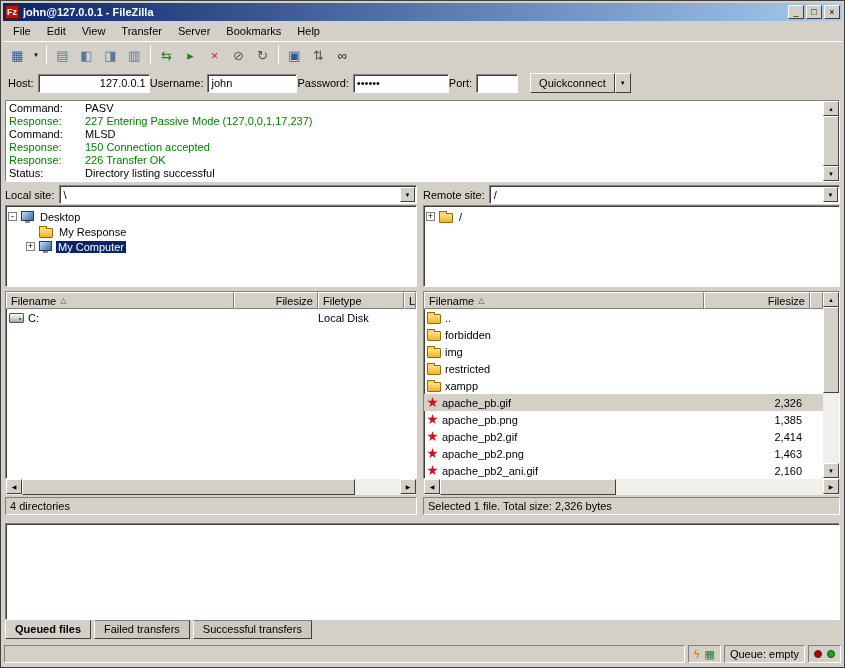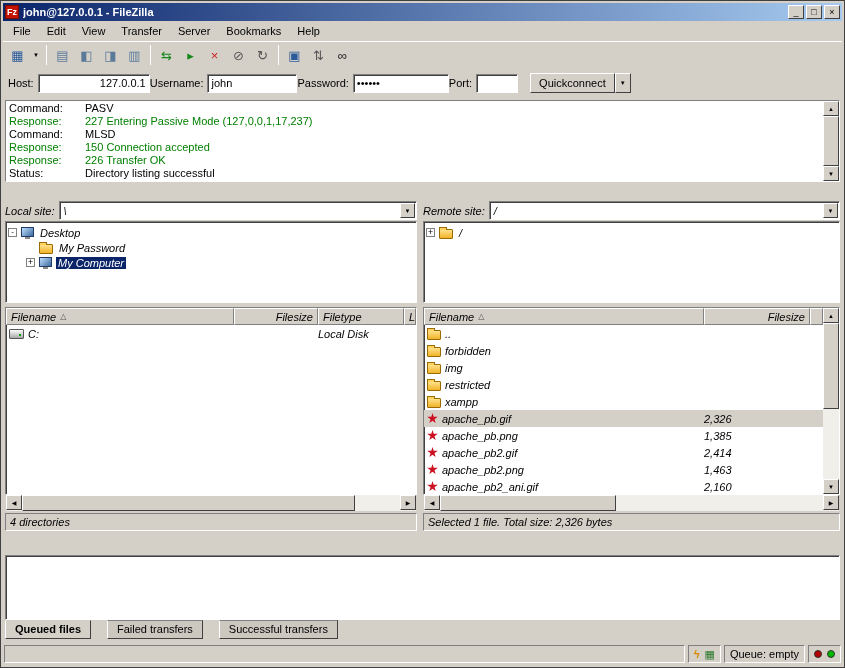--- a/index.html
+++ b/index.html
@@ -73,21 +73,21 @@
   .h100 { height:100%; } .h55 { height:55%; } .wide { width:88%; } .half { width:46%; }
 
   
   .log-wrap { height:82px; flex:none; margin:2px; display:flex; }
   .log-body { flex:1; background:#fff; padding:1px 3px; overflow:hidden; }
   .log-line { display:flex; height:13px; line-height:13px; white-space:nowrap; }
   .log-label { width:76px; flex:none; }
   .log-response { color:var(--log-response,#008000); }
 
   
-  .main-split { flex:none; display:flex; margin:16px 2px;font-style:italic; }
+  .main-split { flex:none; display:flex; margin:0 2px; }
   .pane { display:flex; flex-direction:column; }
   .pane.local { width:412px; flex:none; }
   .vsplit { width:6px; flex:none; }
   .pane.remote { flex:1; }
 
   .site-bar { height:21px; flex:none; display:flex; align-items:center; gap:4px; }
   .combo { flex:1; height:19px; display:flex; align-items:center; background:#fff;
     border:1px solid; border-color:#808080 #fff #fff #808080; box-shadow:inset 1px 1px 0 #404040; }
   .combo-text { flex:1; padding:0 4px; }
   .combo-btn { width:15px; height:15px; margin-right:1px; background:var(--chrome,#d4d0c8);
@@ -114,21 +114,21 @@
   .hcell { border:1px solid; border-color:#fff #808080 #808080 #fff; background:var(--chrome,#d4d0c8);
     padding:0 4px; display:flex; align-items:center; overflow:hidden; white-space:nowrap; }
   .hcell.right { justify-content:flex-end; }
   .sort { font-size:8px; color:#555; margin-left:4px; }
   .w228{width:228px;flex:none;} .w84{width:84px;flex:none;} .w86{width:86px;flex:none;}
   .w280{width:280px;flex:none;} .w106{width:106px;flex:none;} .fillc{flex:1;}
   .lv-rows { flex:1; overflow:hidden; }
   .frow { height:17px; display:flex; align-items:center; white-space:nowrap; }
   .frow.selected { background:var(--chrome,#d4d0c8); }
   .cname { display:flex; align-items:center; gap:4px; padding:0 3px; overflow:hidden; }
-  .csize { text-align:left; padding-right:8px; }
+  .csize { text-align:right; padding-right:8px; }
 
   
   .icon-folder { width:14px; height:10px; flex:none; position:relative; margin-top:2px;
     background:linear-gradient(var(--folder-yellow,#ffe08a),#f0b429); border:1px solid #9a6b00; border-radius:1px; }
   .icon-folder::before { content:""; position:absolute; top:-3px; left:-1px; width:6px; height:2px;
     background:#ffd35e; border:1px solid #9a6b00; border-bottom:none; }
   .icon-star { width:11px; height:11px; flex:none; background:var(--file-icon-red,#cc1122);
     clip-path:polygon(50% 0%,61% 35%,98% 35%,68% 57%,79% 91%,50% 70%,21% 91%,32% 57%,2% 35%,39% 35%); }
   .icon-drive { width:15px; height:10px; flex:none; background:linear-gradient(#fdfdfd,#a8a8a8);
     border:1px solid #555; border-radius:1px; position:relative; }
@@ -144,21 +144,21 @@
   .qsplit { height:8px; flex:none; }
 
   
   .queue-box { flex:1; margin:0 2px; display:flex; flex-direction:column; background:#fff;
     border:1px solid; border-color:#808080 #fff #fff #808080; box-shadow:inset 1px 1px 0 #404040; }
   .qw170{width:170px;flex:none;} .qw48{width:48px;flex:none;} .qw249{width:249px;flex:none;}
   .qw71{width:71px;flex:none;} .qw60{width:60px;flex:none;} .qw156{width:156px;flex:none;}
   .queue-body { flex:1; }
 
   
-  .tabs { height:19px; flex:none; display:flex; align-items:flex-start; padding-left:2px; gap:16px; }
+  .tabs { height:19px; flex:none; display:flex; align-items:flex-start; padding-left:2px; gap:3px; }
   .tab { padding:2px 9px 3px; background:#ccc8c0; border:1px solid; border-color:#fff #404040 #404040 #fff;
     border-top-color:#808080; }
   .tab.active { background:var(--chrome,#d4d0c8); font-weight:bold; border-top-color:#d4d0c8; }
 
   
   .statusbar { height:22px; flex:none; margin-top:4px; display:flex; align-items:center; gap:3px; padding:0 1px; }
   .sb-panel { height:18px; display:flex; align-items:center; padding:0 5px; gap:5px;
     border:1px solid; border-color:#808080 #fff #fff #808080; }
   .sb-fill { flex:1; }
   .stat-ic { font-size:11px; line-height:11px; }
@@ -306,21 +306,21 @@
       </div>
       <div class="tree-box">
         <div class="tree-row">
           <span class="expander">-</span>
           <span class="icon-computer"></span>
           <span class="tree-label">Desktop</span>
         </div>
         <div class="tree-row indent1">
           <span class="expander blank"></span>
           <span class="icon-folder"></span>
-          <span class="tree-label">My Password</span>
+          <span class="tree-label">My Response</span>
         </div>
         <div class="tree-row indent1">
           <span class="expander">+</span>
           <span class="icon-computer"></span>
           <span class="tree-label sel">My Computer</span>
         </div>
       </div>
       <div class="hsplit"></div>
       <div class="listview">
         <div class="lv-main">

